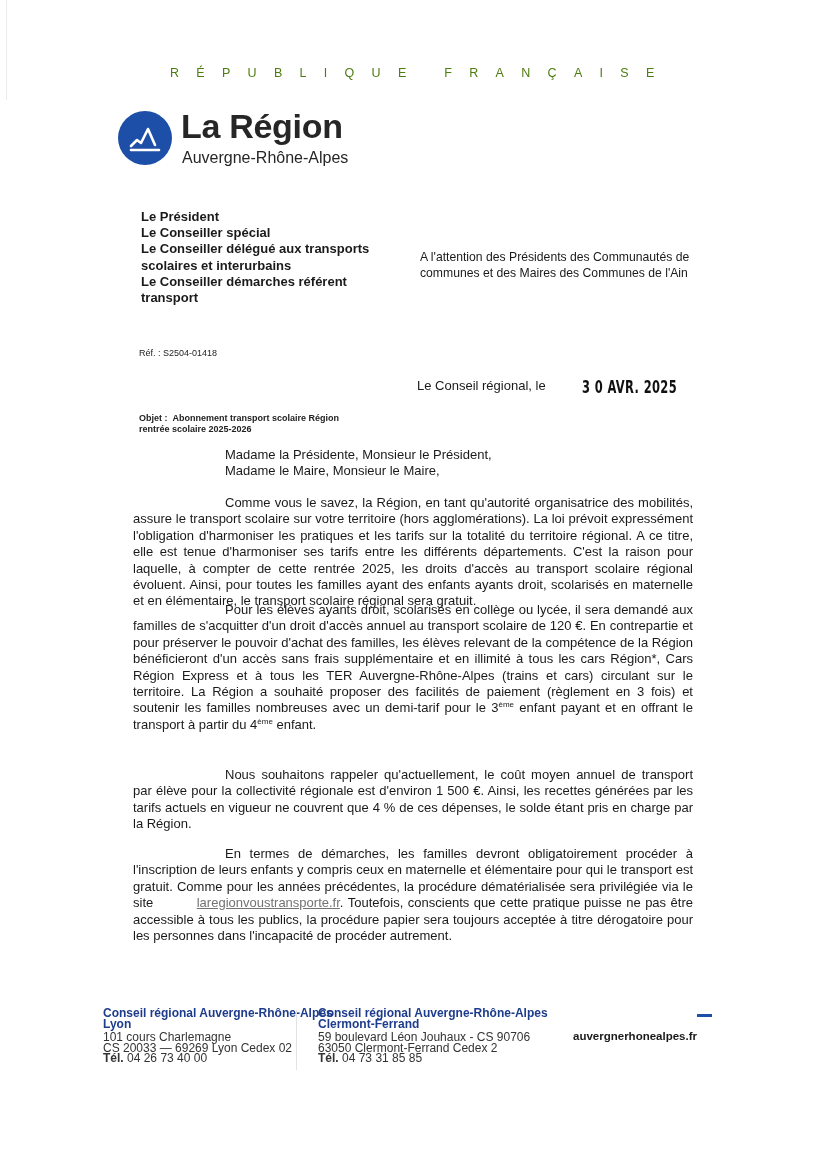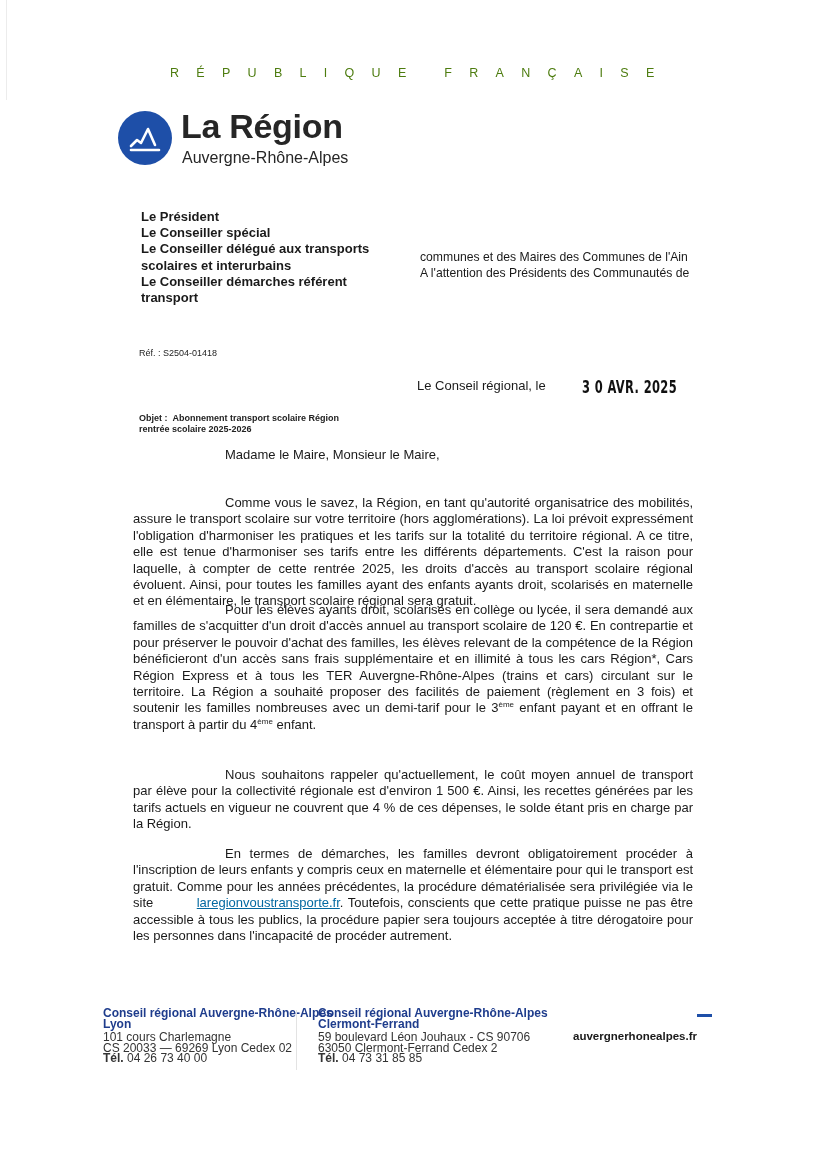--- a/index.html
+++ b/index.html
@@ -13,21 +13,21 @@
     .recipient { left: 420px; top: 250px; font-size: 12.2px; line-height: 15.5px; color: #1a1a1a; }
     .ref { left: 139px; top: 348px; font-size: 9px; color: #222; }
     .objet { left: 139px; top: 376px; font-size: 9px; font-weight: bold; line-height: 10.5px; color: #222; margin-top: 37px; }
     .place { left: 417px; top: 378px; font-size: 13px; color: #1a1a1a; white-space: nowrap; }
     .stamp { left: 582px; top: 377px; font-size: 17px; font-weight: bold; font-family: "DejaVu Sans Condensed", "DejaVu Sans", sans-serif; letter-spacing: 0.5px; transform: scaleX(0.75); transform-origin: left; white-space: nowrap; color: #111; }
     .salut { left: 225px; top: 447px; font-size: 13px; line-height: 16px; }
     .body { left: 133px; width: 560px; font-size: 13px; line-height: 16.4px; text-align: justify; }
     .body p { margin: 0; text-indent: 92px; }
     .p1 { top: 495px; } .p2 { top: 602px; } .p3 { top: 767px; } .p4 { top: 846px; }
     sup { font-size: 8px; line-height: 0; }
-    .link { color: #0369a1; text-decoration: underline; margin-left: 39px; }
+    .link { color: #737373; text-decoration: underline; margin-left: 39px; }
     .foot-col { top: 1008px; font-size: 12px; line-height: 10.5px; color: #333; }
     .foot-col .h { color: #1e3c8c; font-weight: bold; }
     .foot-col .addr { margin-top: 3px; }
     .divider { left: 296px; top: 1010px; width: 1px; height: 60px; background: #e3e3e3; }
     .site-bar { left: 697px; top: 1014px; width: 15px; height: 3px; background: #1e4fa8; }
     .site { left: 573px; top: 1030px; font-size: 11.5px; font-weight: bold; color: #1a1a1a; white-space: nowrap; }
     .margin-line { left: 6px; top: 0; width: 1px; height: 100px; background: #ececec; }
   </style>
 </head>
 <body>
@@ -48,35 +48,36 @@
 <div class="abs sender">
   <div>Le Président</div>
   <div>Le Conseiller spécial</div>
   <div>Le Conseiller délégué aux transports</div>
   <div>scolaires et interurbains</div>
   <div>Le Conseiller démarches référent</div>
   <div>transport</div>
 </div>
 
 <div class="abs recipient">
+  <div>A l'attention des Présidents des Communautés de</div>
   <div>communes et des Maires des Communes de l'Ain</div>
-  <div>A l'attention des Présidents des Communautés de</div>
 </div>
 
 <div class="abs ref">Réf. : S2504-01418</div>
 
 <div class="abs objet">
   <div><span>Objet :</span>&nbsp;&nbsp;<span>Abonnement transport scolaire Région</span></div>
   <div>rentrée scolaire 2025-2026</div>
 </div>
 
 <div class="abs place">Le Conseil régional, le</div>
 <div class="abs stamp">3 0 AVR. 2025</div>
 
 <div class="abs salut">
+  <div>Madame la Présidente, Monsieur le Président,</div>
   <div>Madame le Maire, Monsieur le Maire,</div>
 </div>
 
 <div class="abs body p1">
   <p>Comme vous le savez, la Région, en tant qu'autorité organisatrice des mobilités, assure le transport scolaire sur votre territoire (hors agglomérations). La loi prévoit expressément l'obligation d'harmoniser les pratiques et les tarifs sur la totalité du territoire régional. A ce titre, elle est tenue d'harmoniser ses tarifs entre les différents départements. C'est la raison pour laquelle, à compter de cette rentrée 2025, les droits d'accès au transport scolaire régional évoluent. Ainsi, pour toutes les familles ayant des enfants ayants droit, scolarisés en maternelle et en élémentaire, le transport scolaire régional sera gratuit.</p>
 </div>
 
 <div class="abs body p2">
   <p><span>Pour les élèves ayants droit, scolarisés en collège ou lycée, il sera demandé aux familles de s'acquitter d'un droit d'accès annuel au transport scolaire de 120 €. En contrepartie et pour préserver le pouvoir d'achat des familles, les élèves relevant de la compétence de la Région bénéficieront d'un accès sans frais supplémentaire et en illimité à tous les cars Région*, Cars Région Express et à tous les TER Auvergne-Rhône-Alpes (trains et cars) circulant sur le territoire. La Région a souhaité proposer des facilités de paiement (règlement en 3 fois) et soutenir les familles nombreuses avec un demi-tarif pour le 3</span><sup>ème</sup><span> enfant payant et en offrant le transport à partir du 4</span><sup>ème</sup><span> enfant.</span></p>
 </div>

